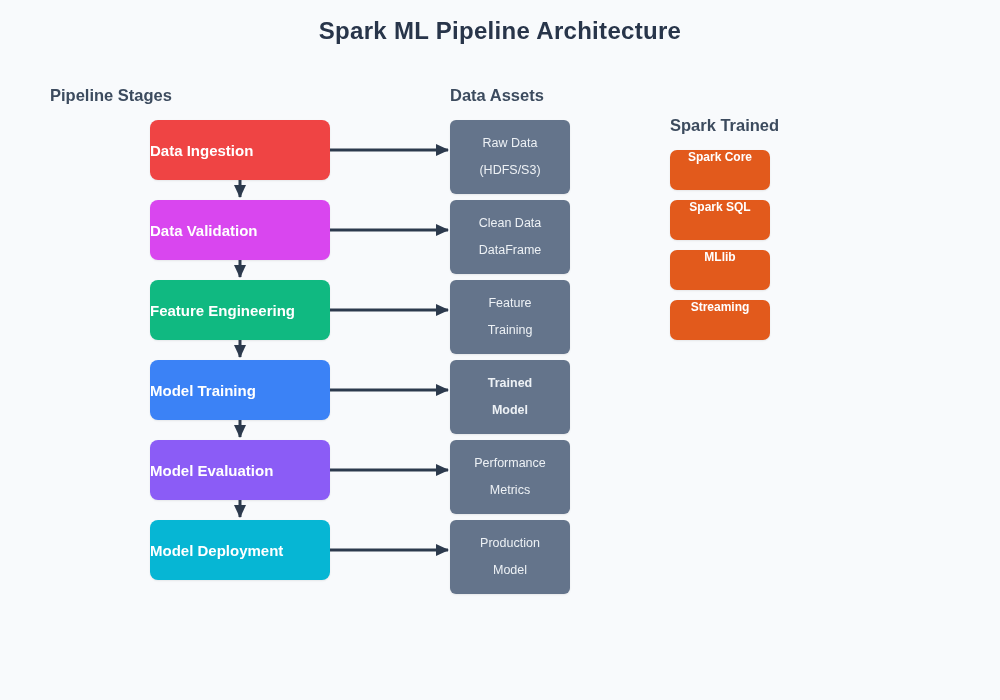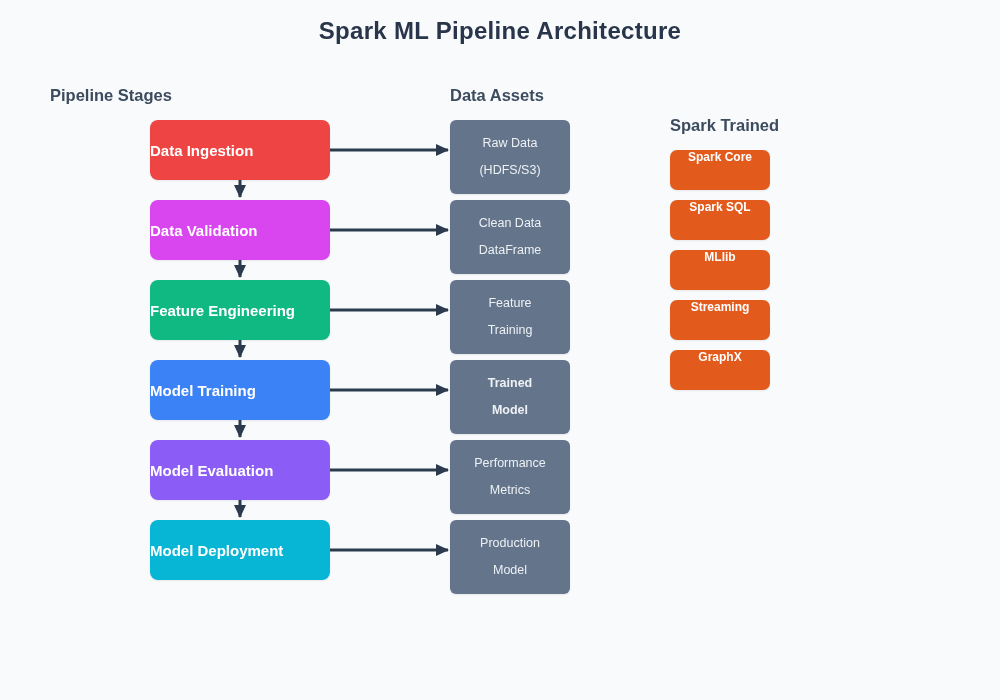--- a/index.html
+++ b/index.html
@@ -174,23 +174,20 @@
   </div>
   <div class="engine-box" style="top: 200px; background-color: rgb(226, 90, 28);">
     <span class="engine-label">Spark SQL</span>
   </div>
   <div class="engine-box" style="top: 250px; background-color: rgb(226, 90, 28);">
     <span class="engine-label">MLlib</span>
   </div>
   <div class="engine-box" style="top: 300px; background-color: rgb(226, 90, 28);">
     <span class="engine-label">Streaming</span>
   </div>
-  <div class="engine-box" style="top: 350px; background-color: rgb(226, 90, 28);">
-    <span class="engine-label">GraphX</span>
-  </div>
 
   <svg class="arrows-overlay" viewBox="0 0 1000 700" xmlns="http://www.w3.org/2000/svg">
     <defs>
       <marker id="arrowhead" markerUnits="userSpaceOnUse" markerWidth="13" markerHeight="12" refX="12" refY="6" orient="auto">
         <path class="arrowhead-shape" d="M0,0 L13,6 L0,12 Z"></path>
       </marker>
     </defs>
 
     <line class="arrow-line" x1="330" y1="150" x2="448" y2="150" marker-end="url(#arrowhead)"></line>
     <line class="arrow-line" x1="330" y1="230" x2="448" y2="230" marker-end="url(#arrowhead)"></line>

